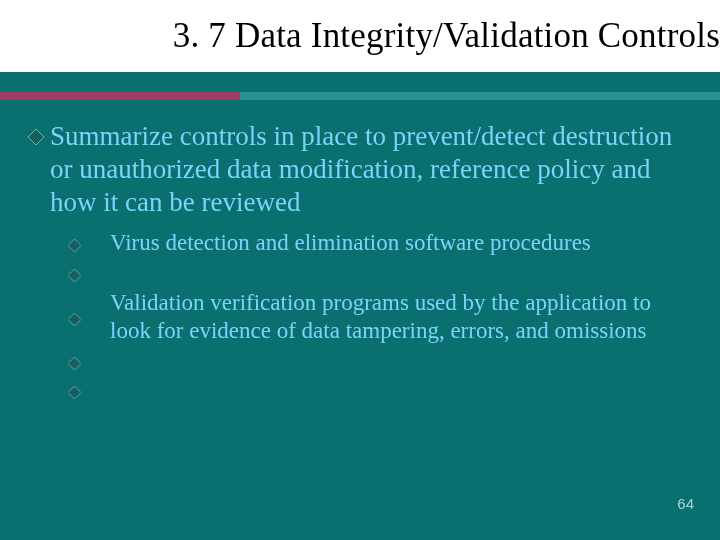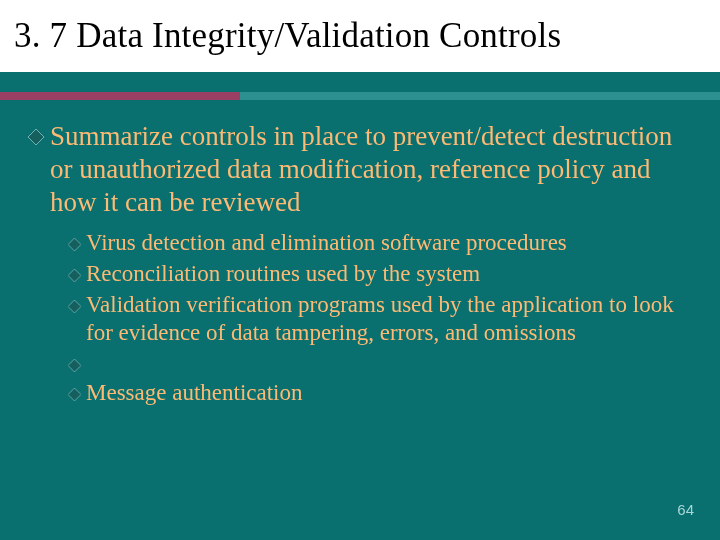--- a/index.html
+++ b/index.html
@@ -9,20 +9,21 @@
     font-family: "Times New Roman", Times, serif;
     position: relative;
   }
   .title-bar {
     background: #ffffff;
     height: 72px;
     width: 100%;
     display: flex;
     align-items: center;
     padding-left: 14px;
+    justify-content: flex-end;
   }
   .title-text {
     color: #000;
     font-size: 35px;
     letter-spacing: 0.2px;
   }
   .rule-row {
     height: 8px;
     width: 100%;
     display: flex;
@@ -33,57 +34,58 @@
     width: 240px;
     height: 8px;
   }
   .rule-right {
     background: #2d9090;
     flex: 1;
     height: 8px;
   }
   .content {
     padding: 20px 28px 0 28px;
-    color: #fdba74;
+    color: #7dd3fc;
   }
   .lvl1 {
     display: flex;
     align-items: flex-start;
     margin-bottom: 10px;
   }
   .lvl1 .bullet {
     flex: 0 0 auto;
     margin-top: 9px;
     margin-right: 6px;
   }
   .lvl1 .txt {
     font-size: 27px;
     line-height: 1.22;
   }
   .sub {
     padding-left: 40px;
   }
   .lvl2 {
     display: flex;
-    align-items: flex-start;
+    align-items: center;
     margin-bottom: 3px;
+    gap: 24px;
   }
   .lvl2 .bullet {
     flex: 0 0 auto;
     margin-top: 8px;
     margin-right: 5px;
   }
   .lvl2 .txt {
     font-size: 23px;
     line-height: 1.22;
   }
   .page-num {
     position: absolute;
     right: 26px;
-    bottom: 22px;
+    bottom: 28px;
     color: #a8d6d6;
     font-family: Arial, Helvetica, sans-serif;
     font-size: 15px;
   }
 </style>
 </head>
 <body>
 
 <div class="title-bar">
   <div class="title-text">3. 7  Data Integrity/Validation Controls</div>
@@ -115,21 +117,20 @@
       </span>
       <span class="txt">Virus detection and elimination software procedures</span>
     </div>
 
     <div class="lvl2">
       <span class="bullet">
         <svg width="13" height="13" viewBox="0 0 16 16">
             <polygon points="8,0 16,8 8,16 0,8" fill="#165f5f" stroke="#9ad3d3" stroke-width="0.7"></polygon>
           </svg>
       </span>
-      <span class="txt">Reconciliation routines used by the system</span>
     </div>
 
     <div class="lvl2">
       <span class="bullet">
         <svg width="13" height="13" viewBox="0 0 16 16">
             <polygon points="8,0 16,8 8,16 0,8" fill="#165f5f" stroke="#9ad3d3" stroke-width="0.7"></polygon>
           </svg>
       </span>
       <span class="txt">Validation verification programs used by the application to look for evidence of data tampering, errors, and omissions</span>
     </div>
@@ -141,19 +142,18 @@
           </svg>
       </span>
     </div>
 
     <div class="lvl2">
       <span class="bullet">
         <svg width="13" height="13" viewBox="0 0 16 16">
             <polygon points="8,0 16,8 8,16 0,8" fill="#165f5f" stroke="#9ad3d3" stroke-width="0.7"></polygon>
           </svg>
       </span>
-      <span class="txt">Message authentication</span>
     </div>
 
   </div>
 </div>
 
 <div class="page-num">64</div>
 
 </body></html>

